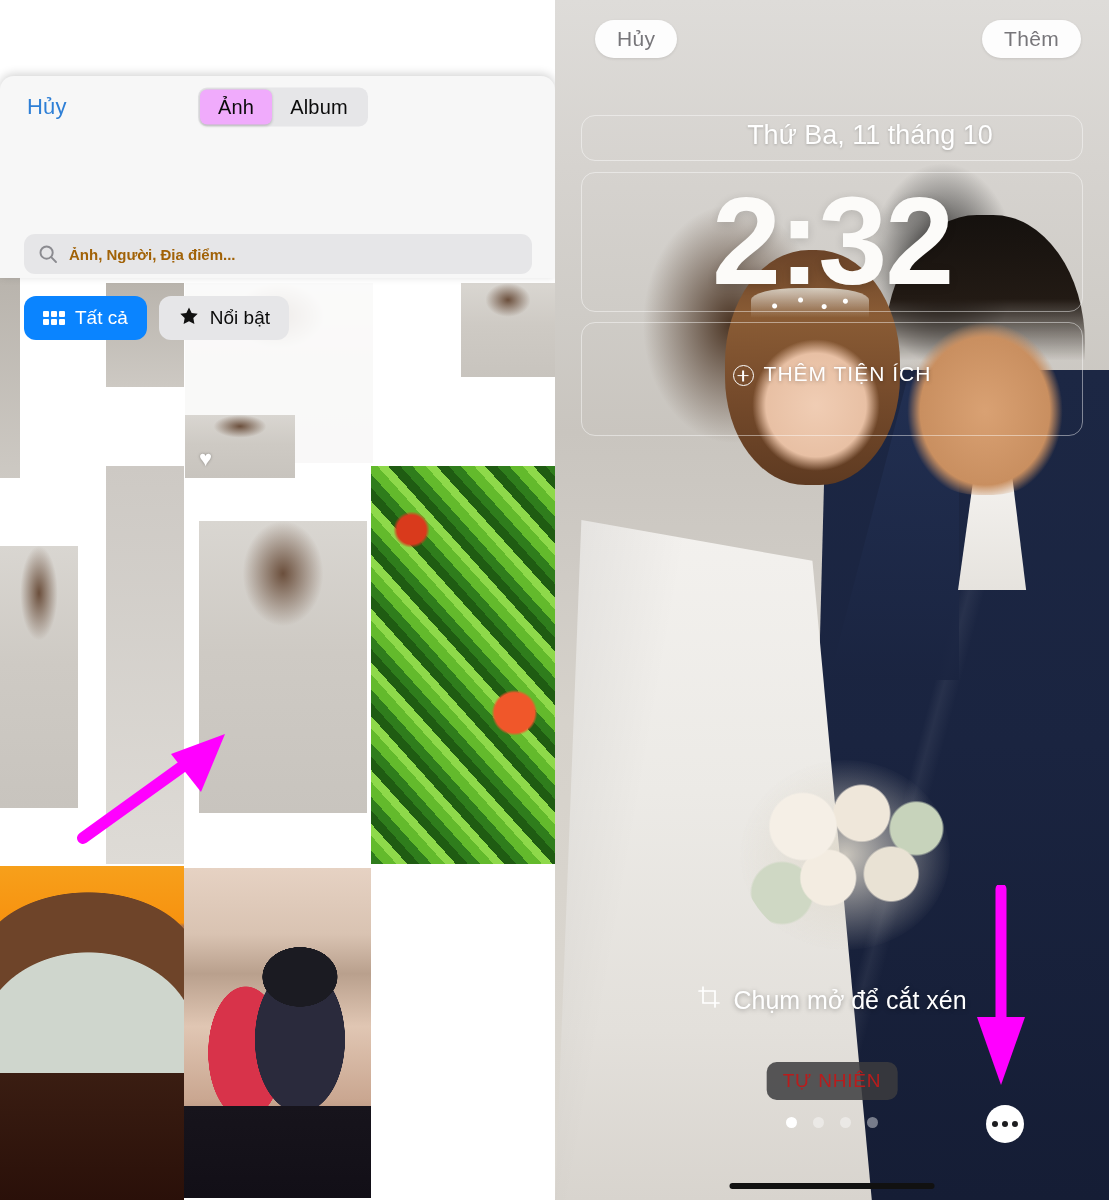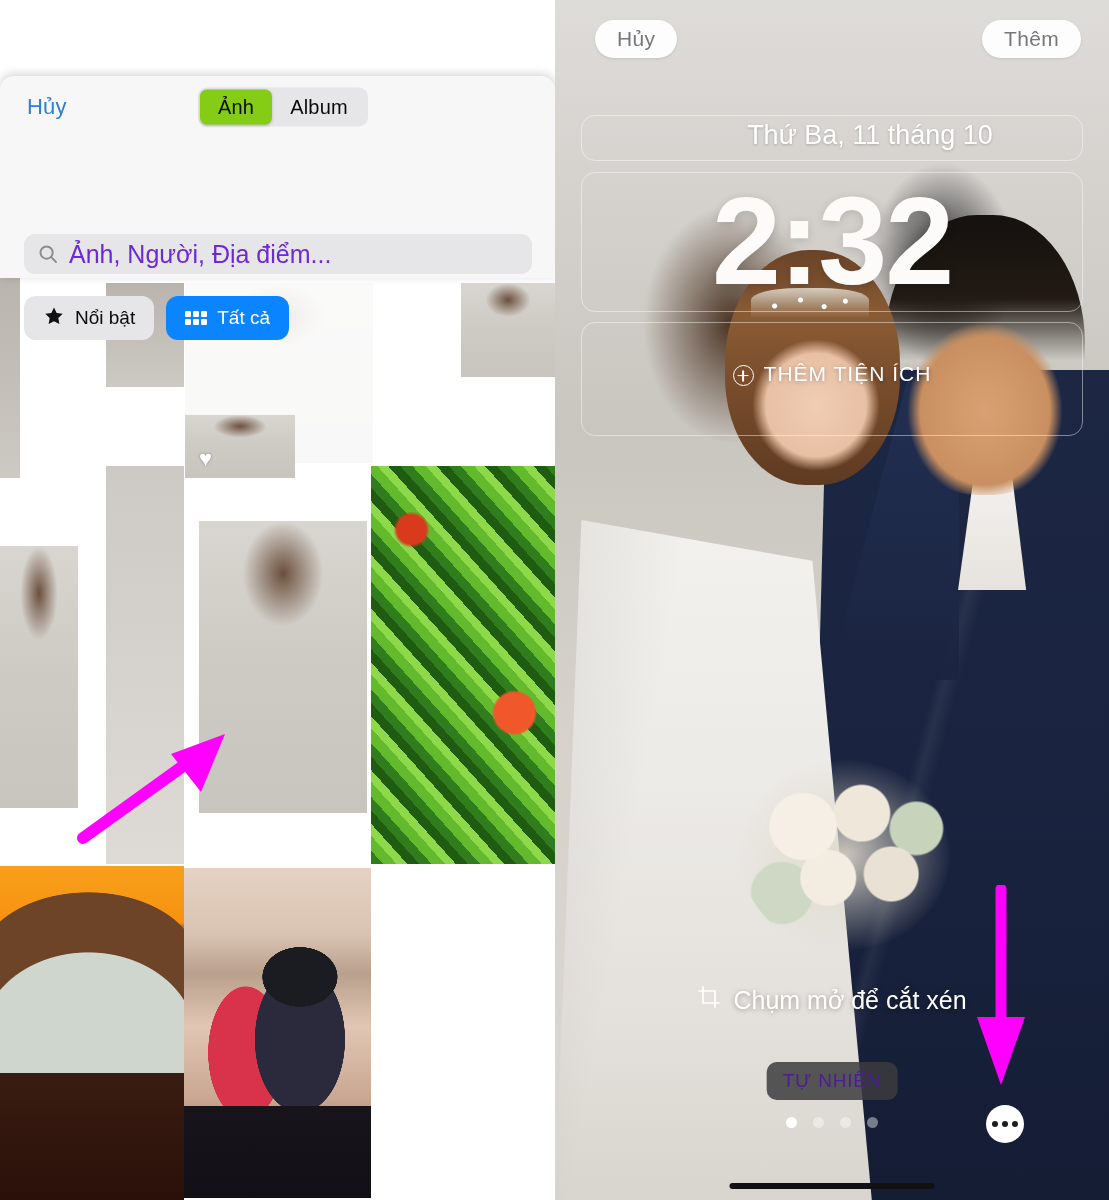--- a/index.html
+++ b/index.html
@@ -82,29 +82,29 @@
     color: #2e7fd6; font-size: 22px; letter-spacing: .2px;
   }
   .segmented {
     position: absolute; left: 198px; top: 50%; transform: translateY(-50%);
     display: flex; background: #e6e6e8; border-radius: 9px; padding: 2px;
   }
   .seg {
     font-size: 20px; color: #0b0b0b; padding: 6px 18px;
     border-radius: 7px; letter-spacing: .2px;
   }
-  .seg.active { background: #84cc16; box-shadow: 0 1px 3px rgba(0,0,0,.20); font-weight: 500; }
+  .seg.active { background: #f0abfc; box-shadow: 0 1px 3px rgba(0,0,0,.20); font-weight: 500; }
 
   .search-bar {
     position: absolute; left: 24px; top: 158px; width: 508px; height: 40px;
     background: #e6e6e8; border-radius: 11px;
     display: flex; align-items: center; gap: 11px; padding: 0 14px;
   }
   .search-bar .q { flex: 0 0 auto; display: flex; }
-  .search-ph { color: #6d28d9; font-size: 25px; }
+  .search-ph { color: #a16207; font-size: 15px; font-weight: bold; }
 
   .filters {
     position: absolute; left: 24px; top: 220px; display: flex; gap: 12px;
   }
   .pill {
     display: flex; align-items: center; gap: 10px;
     height: 44px; padding: 0 19px; border-radius: 12px;
     background: #e6e6e8; font-size: 19px; color: #0b0b0b;
   }
   .pill.sel { background: #0a84ff; color: #fff; }
@@ -244,21 +244,21 @@
   .plus-circle::after  { width: 1.8px; height: 11px; }
 
   .pinch-hint {
     position: absolute; left: 0; top: 985px; width: 554px;
     display: flex; align-items: center; justify-content: center; gap: 12px;
     color: #ffffff; font-size: 25px; z-index: 4;
     text-shadow: 0 1px 5px rgba(0,0,0,.35);
   }
   .style-chip {
     position: absolute; left: 50%; top: 1062px; transform: translateX(-50%);
-    background: rgba(60,60,62,.85); color: #4c1d95;
+    background: rgba(60,60,62,.85); color: #b91c1c;
     padding: 8px 16px; border-radius: 10px;
     font-size: 19px; letter-spacing: .8px; z-index: 4;
   }
   .dots {
     position: absolute; left: 0; top: 1117px; width: 554px;
     display: flex; justify-content: center; gap: 16px; z-index: 4;
   }
   .dots span { width: 11px; height: 11px; border-radius: 50%; background: rgba(255,255,255,.42); display: block; }
   .dots span.on { background: #ffffff; }
   .more-btn {
@@ -313,38 +313,38 @@
         <span class="q">
           <svg width="20" height="20" viewBox="0 0 20 20" aria-hidden="true">
             <circle cx="8.6" cy="8.6" r="6.1" fill="none" stroke="#8b8b90" stroke-width="1.9"></circle>
             <line x1="13.2" y1="13.2" x2="18" y2="18" stroke="#8b8b90" stroke-width="1.9" stroke-linecap="round"></line>
           </svg>
         </span>
         <span class="search-ph">Ảnh, Người, Địa điểm...</span>
       </div>
 
       <div class="filters">
+        <div class="pill sel">
+          <span class="grid-glyph">
+              <i></i>
+              <i></i>
+              <i></i>
+              <i></i>
+              <i></i>
+              <i></i>
+            </span>
+          <span>Tất cả</span>
+        </div>
         <div class="pill">
           <span>
             <svg width="22" height="22" viewBox="0 0 24 24">
                 <path d="M12 2.6l2.9 6.1 6.6.9-4.8 4.6 1.2 6.6L12 17.7 6.1 20.8l1.2-6.6L2.5 9.6l6.6-.9z" fill="#111"></path>
               </svg>
           </span>
           <span>Nổi bật</span>
-        </div>
-        <div class="pill sel">
-          <span class="grid-glyph">
-              <i></i>
-              <i></i>
-              <i></i>
-              <i></i>
-              <i></i>
-              <i></i>
-            </span>
-          <span>Tất cả</span>
         </div>
       </div>
     </div>
 
     <span class="arrow-left">
       <svg width="160" height="115" viewBox="0 0 160 115">
         <line x1="8" y1="108" x2="122" y2="26" stroke="#ff00ff" stroke-width="12" stroke-linecap="round"></line>
         <path d="M150 4 L96 24 L126 62 Z" fill="#ff00ff"></path>
       </svg>
     </span>

